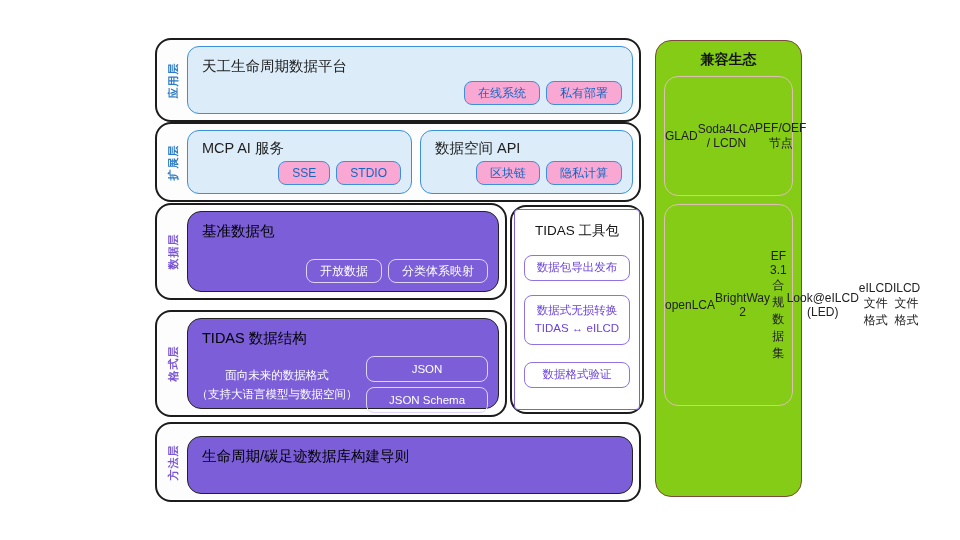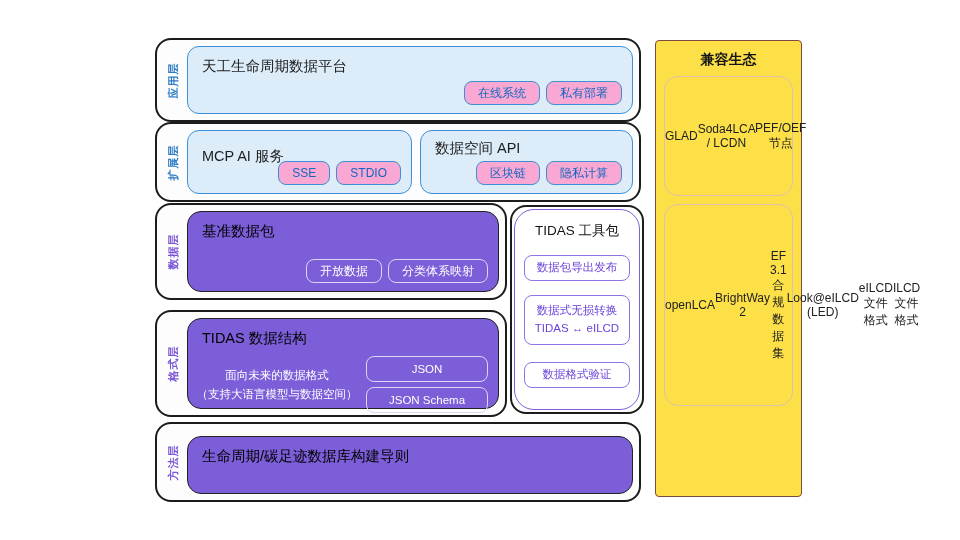--- a/index.html
+++ b/index.html
@@ -31,29 +31,29 @@
   
   .fmt-row{display:flex;align-items:center;margin-top:8px;}
   .fmt-desc{flex:1;text-align:center;color:#ffffff;font-size:11.5px;line-height:1.65;}
   .fmt-btns{width:122px;margin-right:10px;display:flex;flex-direction:column;gap:5px;}
   .fmt-btn{border:1.3px solid #ded5f7;border-radius:8px;color:#ffffff;font-size:11.5px;
            text-align:center;padding:6px 0;cursor:pointer;}
 
   
   .toolkit{position:absolute;left:510px;top:205px;width:130px;height:205px;background:#fff;
            border:2px solid #1c1c1c;border-radius:16px;}
-  .toolkit-inner{position:absolute;inset:2px;border:1.4px solid #7e5fd9;border-radius:20px;background:#fff;}
+  .toolkit-inner{position:absolute;inset:2px;border:1.4px solid #7e5fd9;border-radius:4px;background:#fff;}
   .toolkit-title{text-align:center;font-size:13.5px;color:#141414;margin-top:12px;}
   .tool-item{position:absolute;left:9px;right:9px;border:1.3px solid #8f72e3;border-radius:8px;
              color:#6a42d8;background:#fff;display:flex;flex-direction:column;align-items:center;
              justify-content:center;font-size:11.5px;line-height:1.55;cursor:pointer;text-align:left;}
 
   
-  .eco{position:absolute;left:655px;top:40px;width:145px;height:455px;background:#fde047;
-       border:1.8px solid #7d4a3d;border-radius:4px;}
+  .eco{position:absolute;left:655px;top:40px;width:145px;height:455px;background:#84cc16;
+       border:1.8px solid #7d4a3d;border-radius:16px;}
   .eco-title{text-align:center;font-size:14px;font-weight:700;color:#151515;margin-top:10px;}
   .eco-group{position:absolute;left:8px;right:8px;border:1.3px solid #dcc0b2;border-radius:14px;
              display:flex;flex-direction:row;justify-content:space-evenly;align-items:center;}
   .eco-item{font-size:12px;color:#212121;text-align:center;}
 </style>
 </head>
 <body>
 
 <div class="canvas">
 
@@ -68,21 +68,21 @@
         <div class="chip bluec">私有部署</div>
       </div>
     </div>
   </div>
 
   <div class="outer" style="left:155px;top:122px;width:482px;height:76px;">
     <div class="vlabel blue">
       <span>扩展层</span>
     </div>
     <div class="inner blue" style="left:30px;top:6px;width:223px;bottom:6px;">
-      <div class="box-title" style="padding-top:16px;">MCP AI 服务</div>
+      <div class="box-title" style="padding-top:8px;">MCP AI 服务</div>
       <div class="chips">
         <div class="chip bluec">SSE</div>
         <div class="chip bluec">STDIO</div>
       </div>
     </div>
     <div class="inner blue" style="left:263px;top:6px;right:6px;bottom:6px;">
       <div class="box-title" style="padding-top:8px;">数据空间 API</div>
       <div class="chips">
         <div class="chip bluec">区块链</div>
         <div class="chip bluec">隐私计算</div>

